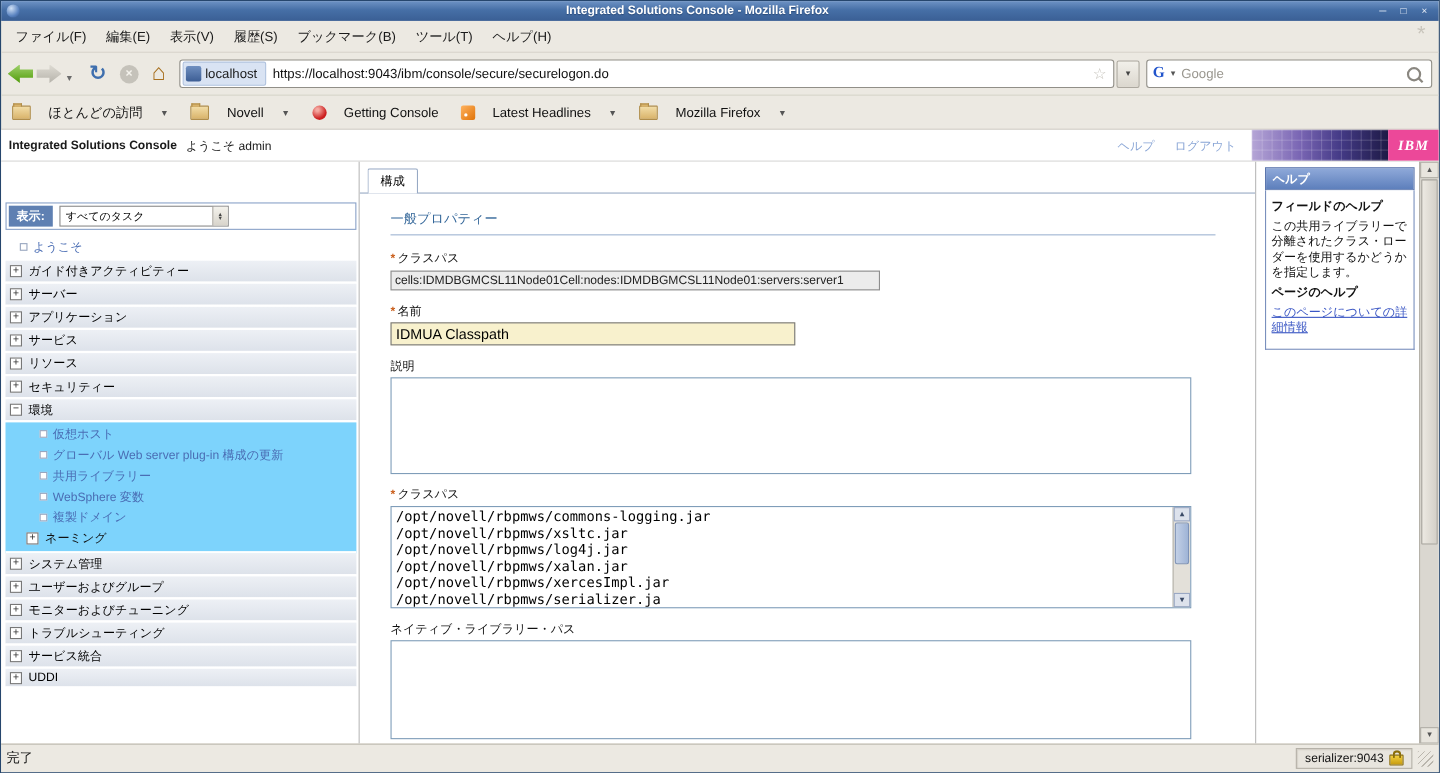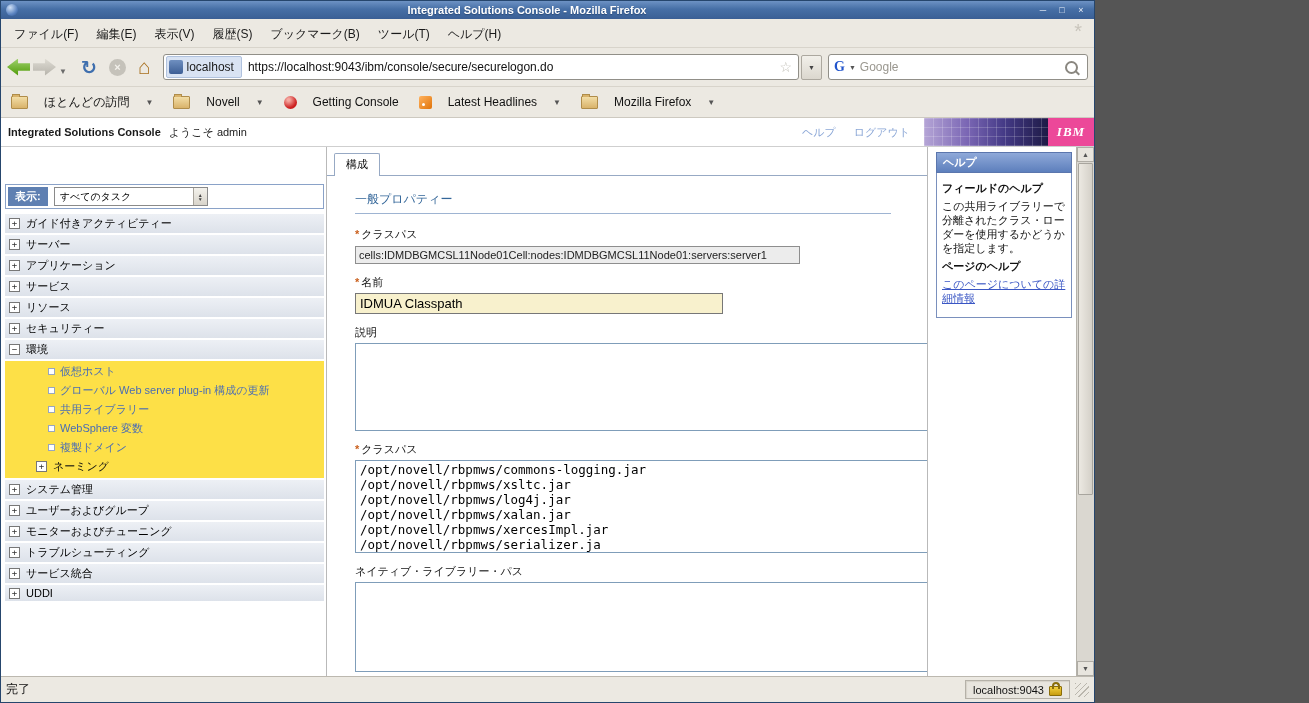--- a/index.html
+++ b/index.html
@@ -1,17 +1,17 @@
 <!DOCTYPE html>
 <html><head>
 <meta charset="utf-8">
 <title>Integrated Solutions Console - Mozilla Firefox</title>
 <style>
   html,body{margin:0;padding:0;background:#555;}
-  .window{width:1095px;height:703px;border:1px solid #26466d;box-sizing:border-box;display:flex;flex-direction:column;
+  .window{width:1309px;height:703px;border:1px solid #26466d;box-sizing:border-box;display:flex;flex-direction:column;
     font-family:"Liberation Sans","DejaVu Sans",sans-serif;background:#ece9e2;overflow:hidden;position:relative;}
 
   
   .titlebar{height:18px;flex:none;background:linear-gradient(#6d92c4,#466fa6 45%,#3a5f95);display:flex;align-items:center;padding:0 5px;color:#fff;}
   .ff-logo{width:12px;height:12px;border-radius:50%;background:radial-gradient(circle at 35% 30%,#cfe0f5,#5a83c0 60%,#2c4f86);margin-right:4px;flex:none;}
   .tb-title{flex:1;text-align:center;font-size:11px;font-weight:bold;text-shadow:0 1px 1px #2a4a78;white-space:nowrap;overflow:hidden;}
   .win-btn{width:16px;height:14px;display:flex;align-items:center;justify-content:center;font-size:9px;color:#e8eef8;margin-left:3px;flex:none;}
 
   
   .menubar{height:28px;flex:none;display:flex;align-items:center;padding:0 4px;border-bottom:1px solid #d8d4cb;}
@@ -73,21 +73,21 @@
   .sidebar{width:326px;flex:none;border-right:1px solid #b9b9b9;padding:5px 2px 0 4px;box-sizing:border-box;font-size:11px;overflow:hidden;}
   .view-row{display:flex;align-items:center;border:1px solid #8aa2c8;padding:2px;gap:6px;margin-bottom:5px;margin-top:32px;}
   .view-label{background:#5f80b2;color:#fff;padding:2px 7px;font-size:11px;font-weight:bold;flex:none;}
   .combo{width:152px;border:1px solid #8a8a8a;background:#fff;display:flex;align-items:center;height:17px;}
   .combo-text{flex:1;padding:0 5px;font-size:10px;white-space:nowrap;overflow:hidden;}
   .combo-btn{width:14px;height:100%;background:linear-gradient(#f4f2ec,#d8d4cb);border-left:1px solid #a8a49c;display:flex;flex-direction:column;align-items:center;justify-content:center;font-size:5px;color:#444;line-height:4px;box-sizing:border-box;}
   .welcome-row{color:#4a6db4;padding:3px 0 5px 13px;display:flex;gap:5px;align-items:center;}
   .leaf-bullet{width:5px;height:5px;background:#fff;border:1px solid #98a6bf;flex:none;}
   .nav-section{display:flex;align-items:center;background:linear-gradient(#edf0f5,#dde2ea);border-bottom:2px solid #fff;padding:2px 4px;}
   .toggle{width:9px;height:9px;border:1px solid #777;background:#fff;font-size:9px;line-height:8px;text-align:center;margin-right:6px;flex:none;color:#333;box-sizing:content-box;font-family:"DejaVu Sans Mono",monospace;}
-  .env-block{background:#fde047;border-bottom:2px solid #fff;padding:1px 16px 3px;}
+  .env-block{background:#7dd3fc;border-bottom:2px solid #fff;padding:1px 4px 3px;}
   .nav-link-row{display:flex;align-items:center;gap:5px;color:#4a6db4;padding:2px 0 2px 27px;}
   .naming-row{display:flex;align-items:center;padding:2px 0 1px 15px;color:#111;}
 
   
   .main{flex:1;min-width:0;border-right:1px solid #b9b9b9;display:flex;flex-direction:column;overflow:hidden;}
   .tab-strip{padding:5px 0 0 7px;border-bottom:1px solid #97a9c4;flex:none;display:flex;}
   .tab{background:#fff;border:1px solid #97a9c4;border-bottom:none;padding:3px 11px 4px;font-size:11px;border-radius:2px 2px 0 0;position:relative;top:1px;}
   .form-area{padding:15px 36px 0 28px;overflow:hidden;}
   .gen-heading{color:#336699;font-size:12px;padding-bottom:5px;border-bottom:1px solid #9eb4d2;margin-bottom:13px;}
   .field{margin-bottom:11px;}
@@ -220,20 +220,24 @@
       <div class="view-row">
         <span class="view-label">表示:</span>
         <span class="combo">
           <span class="combo-text">すべてのタスク</span>
           <span class="combo-btn">
               <span>▲</span>
               <span>▼</span>
             </span>
         </span>
       </div>
+      <div class="welcome-row">
+        <span class="leaf-bullet"></span>
+        <span>ようこそ</span>
+      </div>
 
       <div>
 
       <div class="nav-section">
           <span class="toggle">+</span>
           <span>ガイド付きアクティビティー</span>
         </div>
           <div class="nav-section">
           <span class="toggle">+</span>
           <span>サーバー</span>
@@ -384,19 +388,19 @@
       <span class="ps-btn">▲</span>
       <span class="ps-thumb"></span>
       <span class="ps-space"></span>
       <span class="ps-btn">▼</span>
     </div>
   </div>
 
   <div class="statusbar">
     <span>完了</span>
     <span class="sec-box">
-      <span>localhost:9043</span>
+      <span>serializer:9043</span>
       <span class="lock"></span>
     </span>
     <span class="grip"></span>
   </div>
 
 </div>
 
 </body></html>

